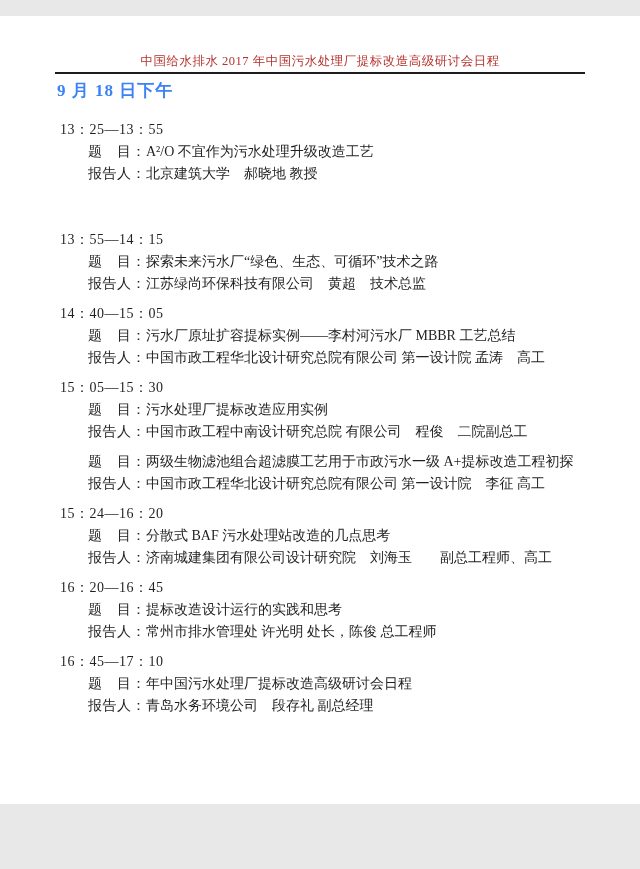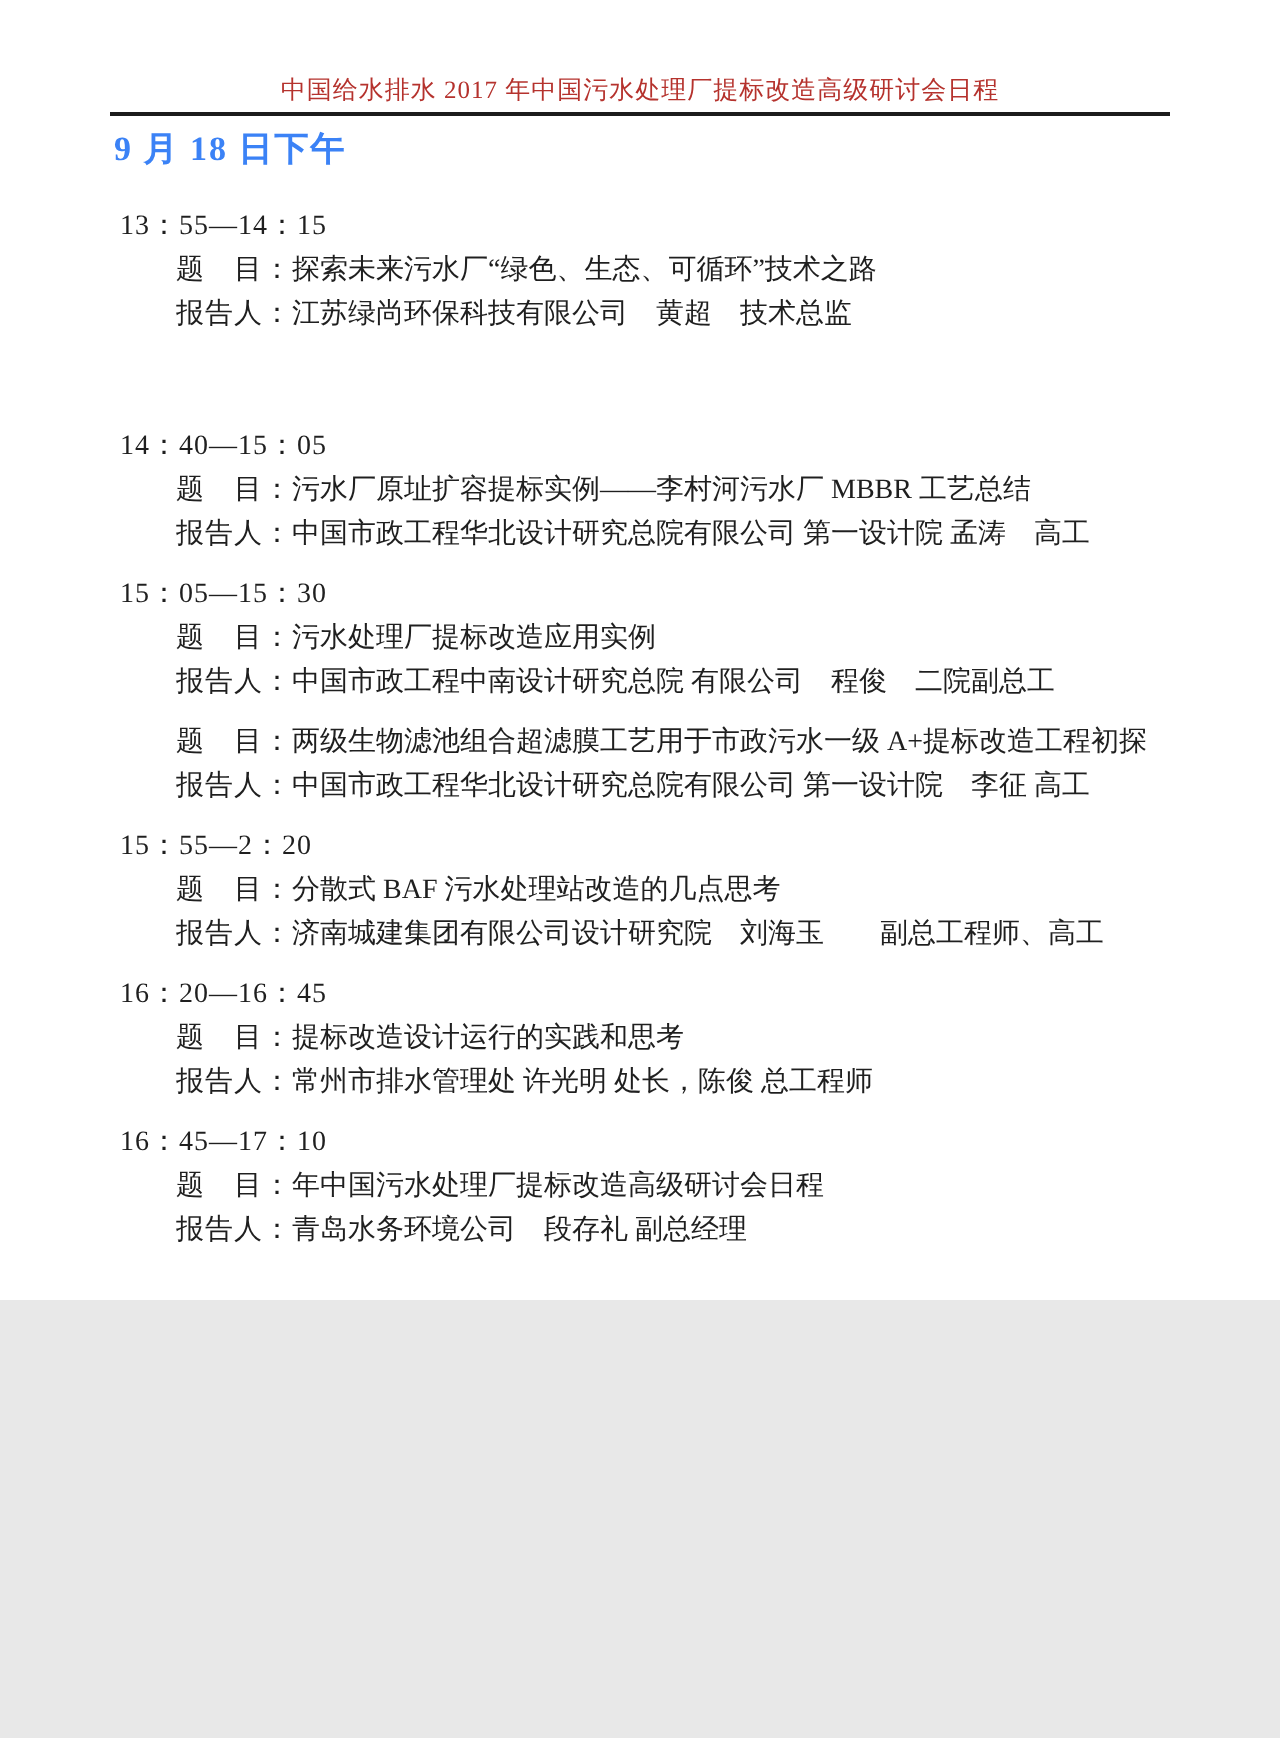--- a/index.html
+++ b/index.html
@@ -1,19 +1,19 @@
 <!DOCTYPE html>
 <html><head>
 <meta charset="utf-8">
 <style>
   html,body { margin:0; padding:0; background:#e8e8e8; }
   .page {
     position:relative;
-    width:640px; height:650px;
-    margin:0 auto;
+    width:640px; height:788px;
+    margin:16px auto;
     background:#ffffff;
     font-family:"Liberation Serif","DejaVu Serif",serif;
     color:#1f1f1f;
     overflow:hidden;
   }
   .header-title {
     position:absolute; top:37px; left:0; right:0;
     text-align:center;
     font-size:12.5px;
     letter-spacing:0.5px;
@@ -76,20 +76,29 @@
 
 <div class="page">
 
   <div class="header-title" style="color: rgb(181, 50, 45);">中国给水排水 2017 年中国污水处理厂提标改造高级研讨会日程</div>
 
   <hr class="header-rule">
 
   <h1 class="section-title">9 月 18 日下午</h1>
 
   <div class="schedule">
+    <div class="entry">
+      <div class="entry-time">13：25—13：55</div>
+      <div class="entry-row">
+        <span class="entry-label">题　目：</span><span class="entry-value">A²/O 不宜作为污水处理升级改造工艺</span>
+      </div>
+      <div class="entry-row">
+        <span class="entry-label">报告人：</span><span class="entry-value">北京建筑大学　郝晓地 教授</span>
+      </div>
+    </div>
 
     <div class="entry">
       <div class="entry-time">13：55—14：15</div>
       <div class="entry-row">
         <span class="entry-label">题　目：</span><span class="entry-value">探索未来污水厂“绿色、生态、可循环”技术之路</span>
       </div>
       <div class="entry-row">
         <span class="entry-label">报告人：</span><span class="entry-value">江苏绿尚环保科技有限公司　黄超　技术总监</span>
       </div>
     </div>
@@ -118,21 +127,21 @@
     <div class="entry">
       <div class="entry-row">
         <span class="entry-label">题　目：</span><span class="entry-value">两级生物滤池组合超滤膜工艺用于市政污水一级 A+提标改造工程初探</span>
       </div>
       <div class="entry-row">
         <span class="entry-label">报告人：</span><span class="entry-value">中国市政工程华北设计研究总院有限公司 第一设计院　李征 高工</span>
       </div>
     </div>
 
     <div class="entry">
-      <div class="entry-time">15：55—2：20</div>
+      <div class="entry-time">15：24—16：20</div>
       <div class="entry-row">
         <span class="entry-label">题　目：</span><span class="entry-value">分散式 BAF 污水处理站改造的几点思考</span>
       </div>
       <div class="entry-row">
         <span class="entry-label">报告人：</span><span class="entry-value">济南城建集团有限公司设计研究院　刘海玉　　副总工程师、高工</span>
       </div>
     </div>
 
     <div class="entry">
       <div class="entry-time">16：20—16：45</div>

